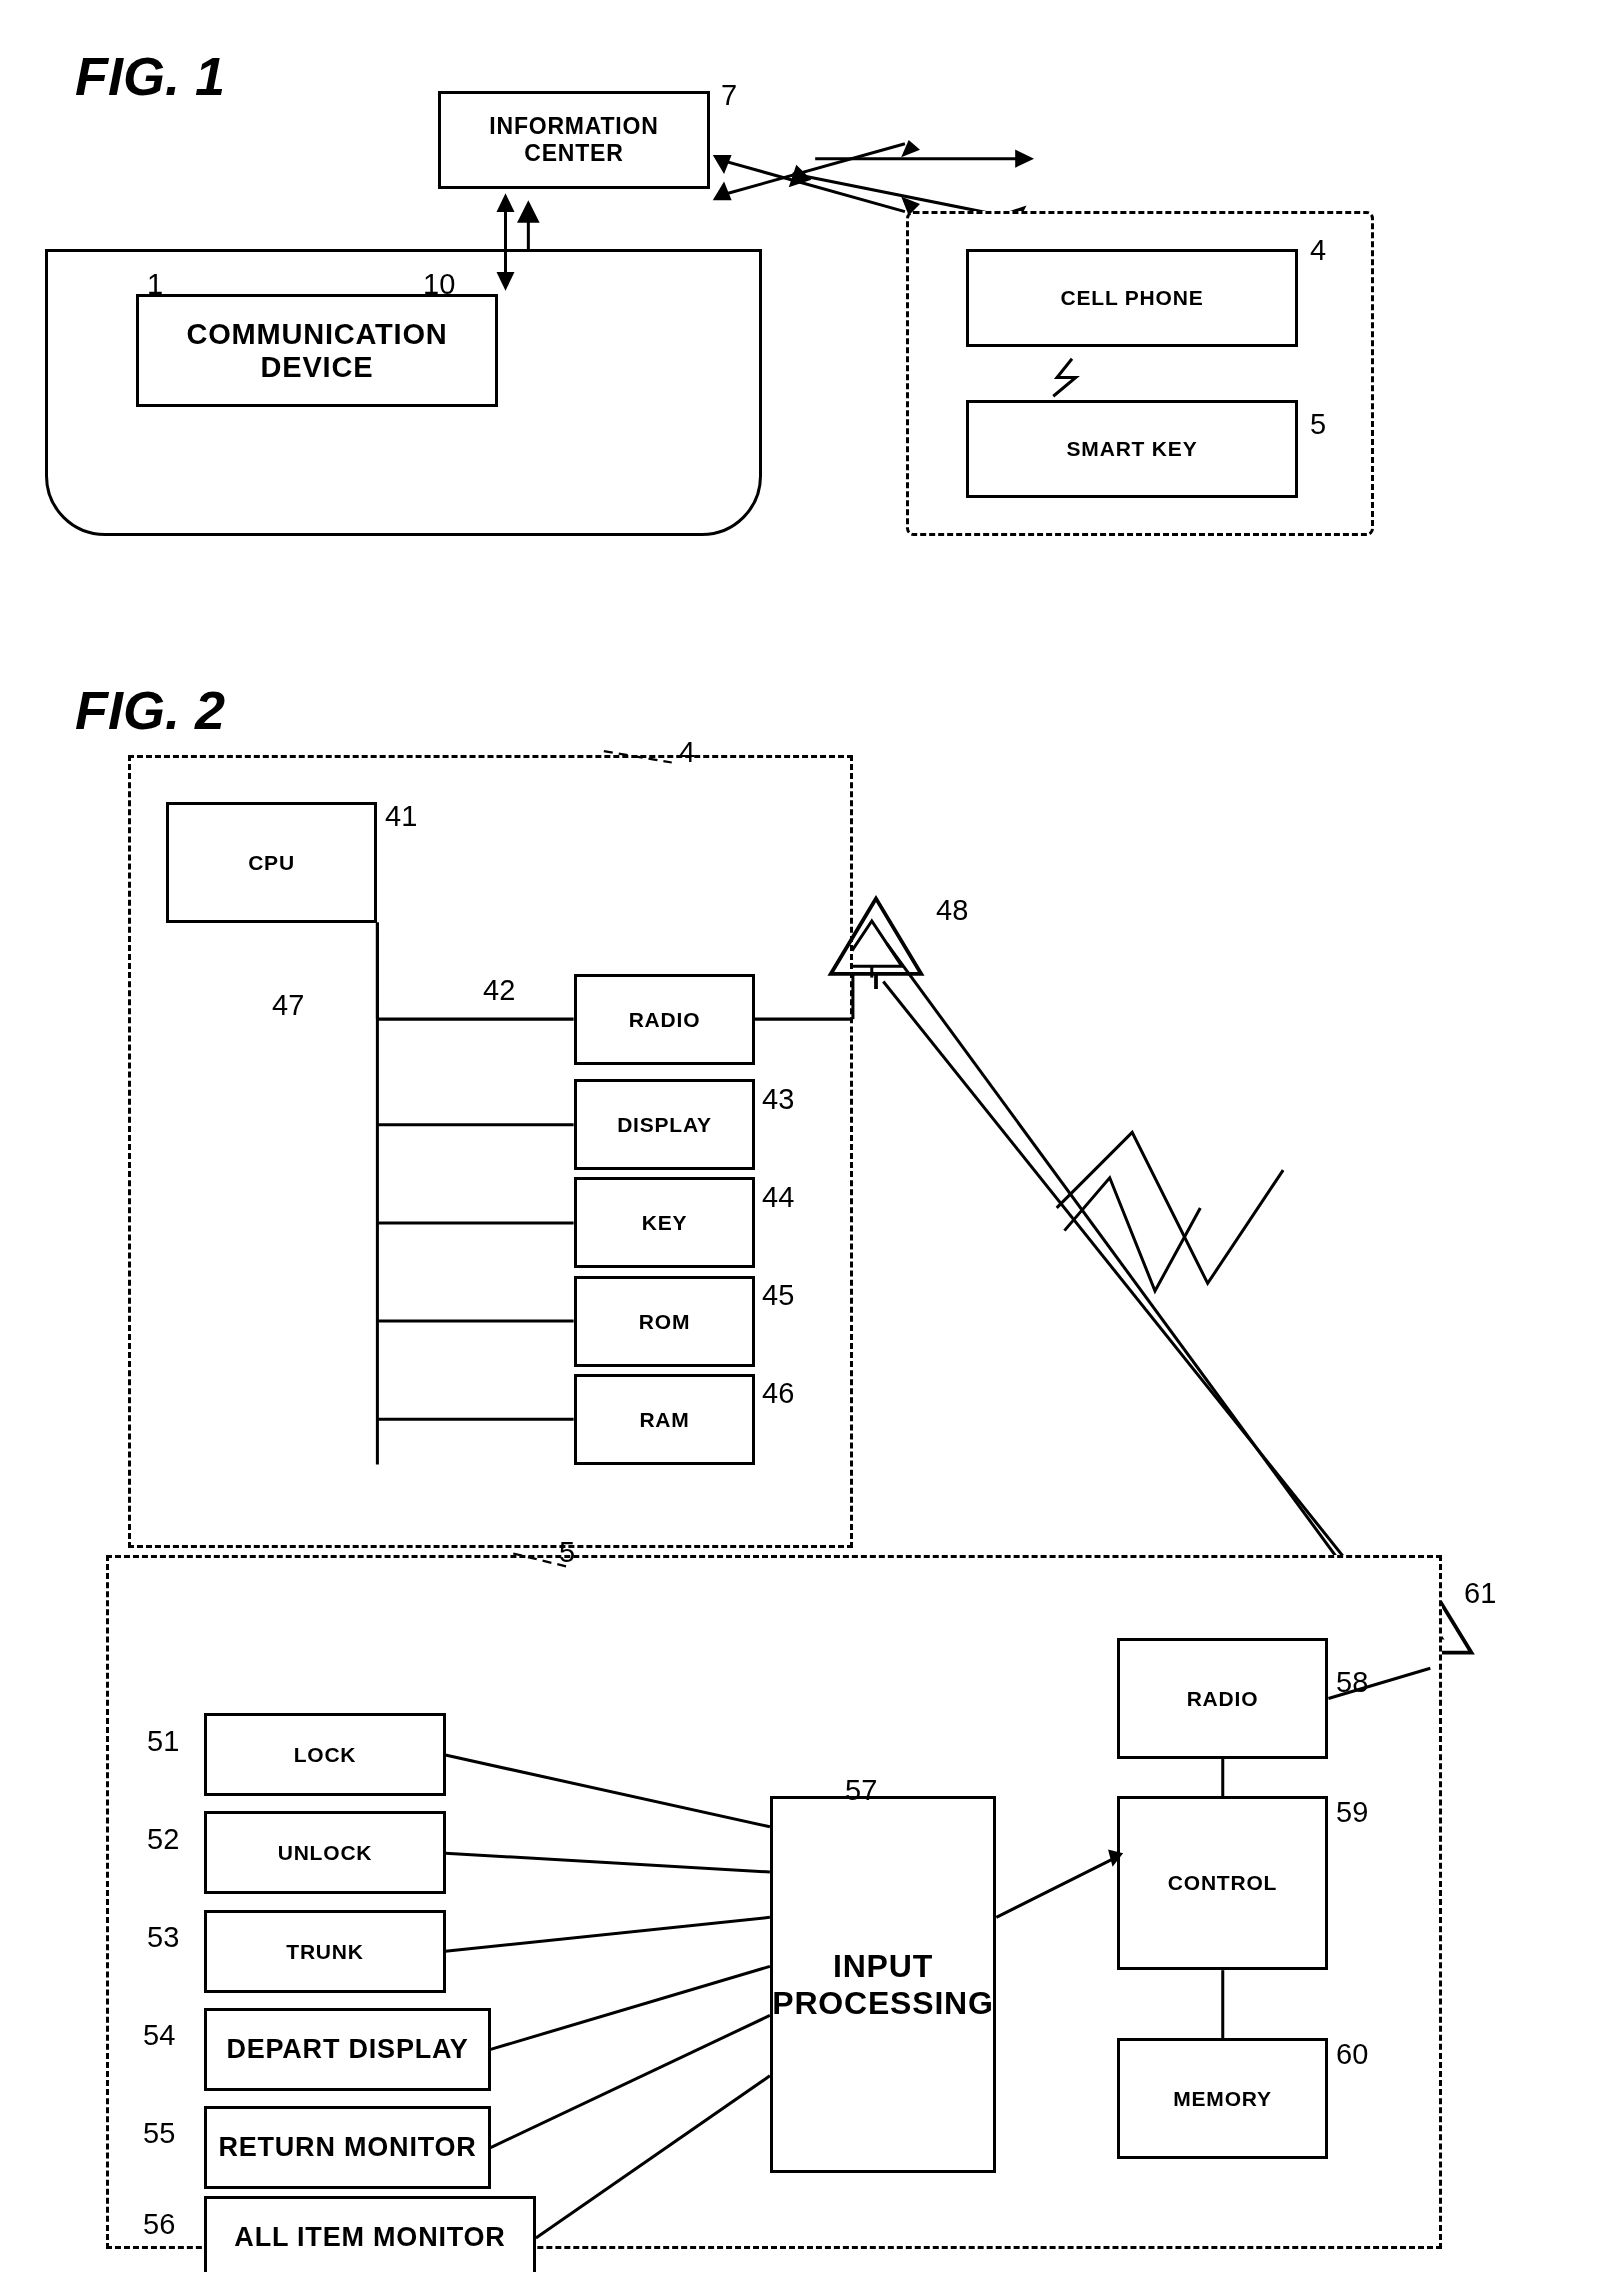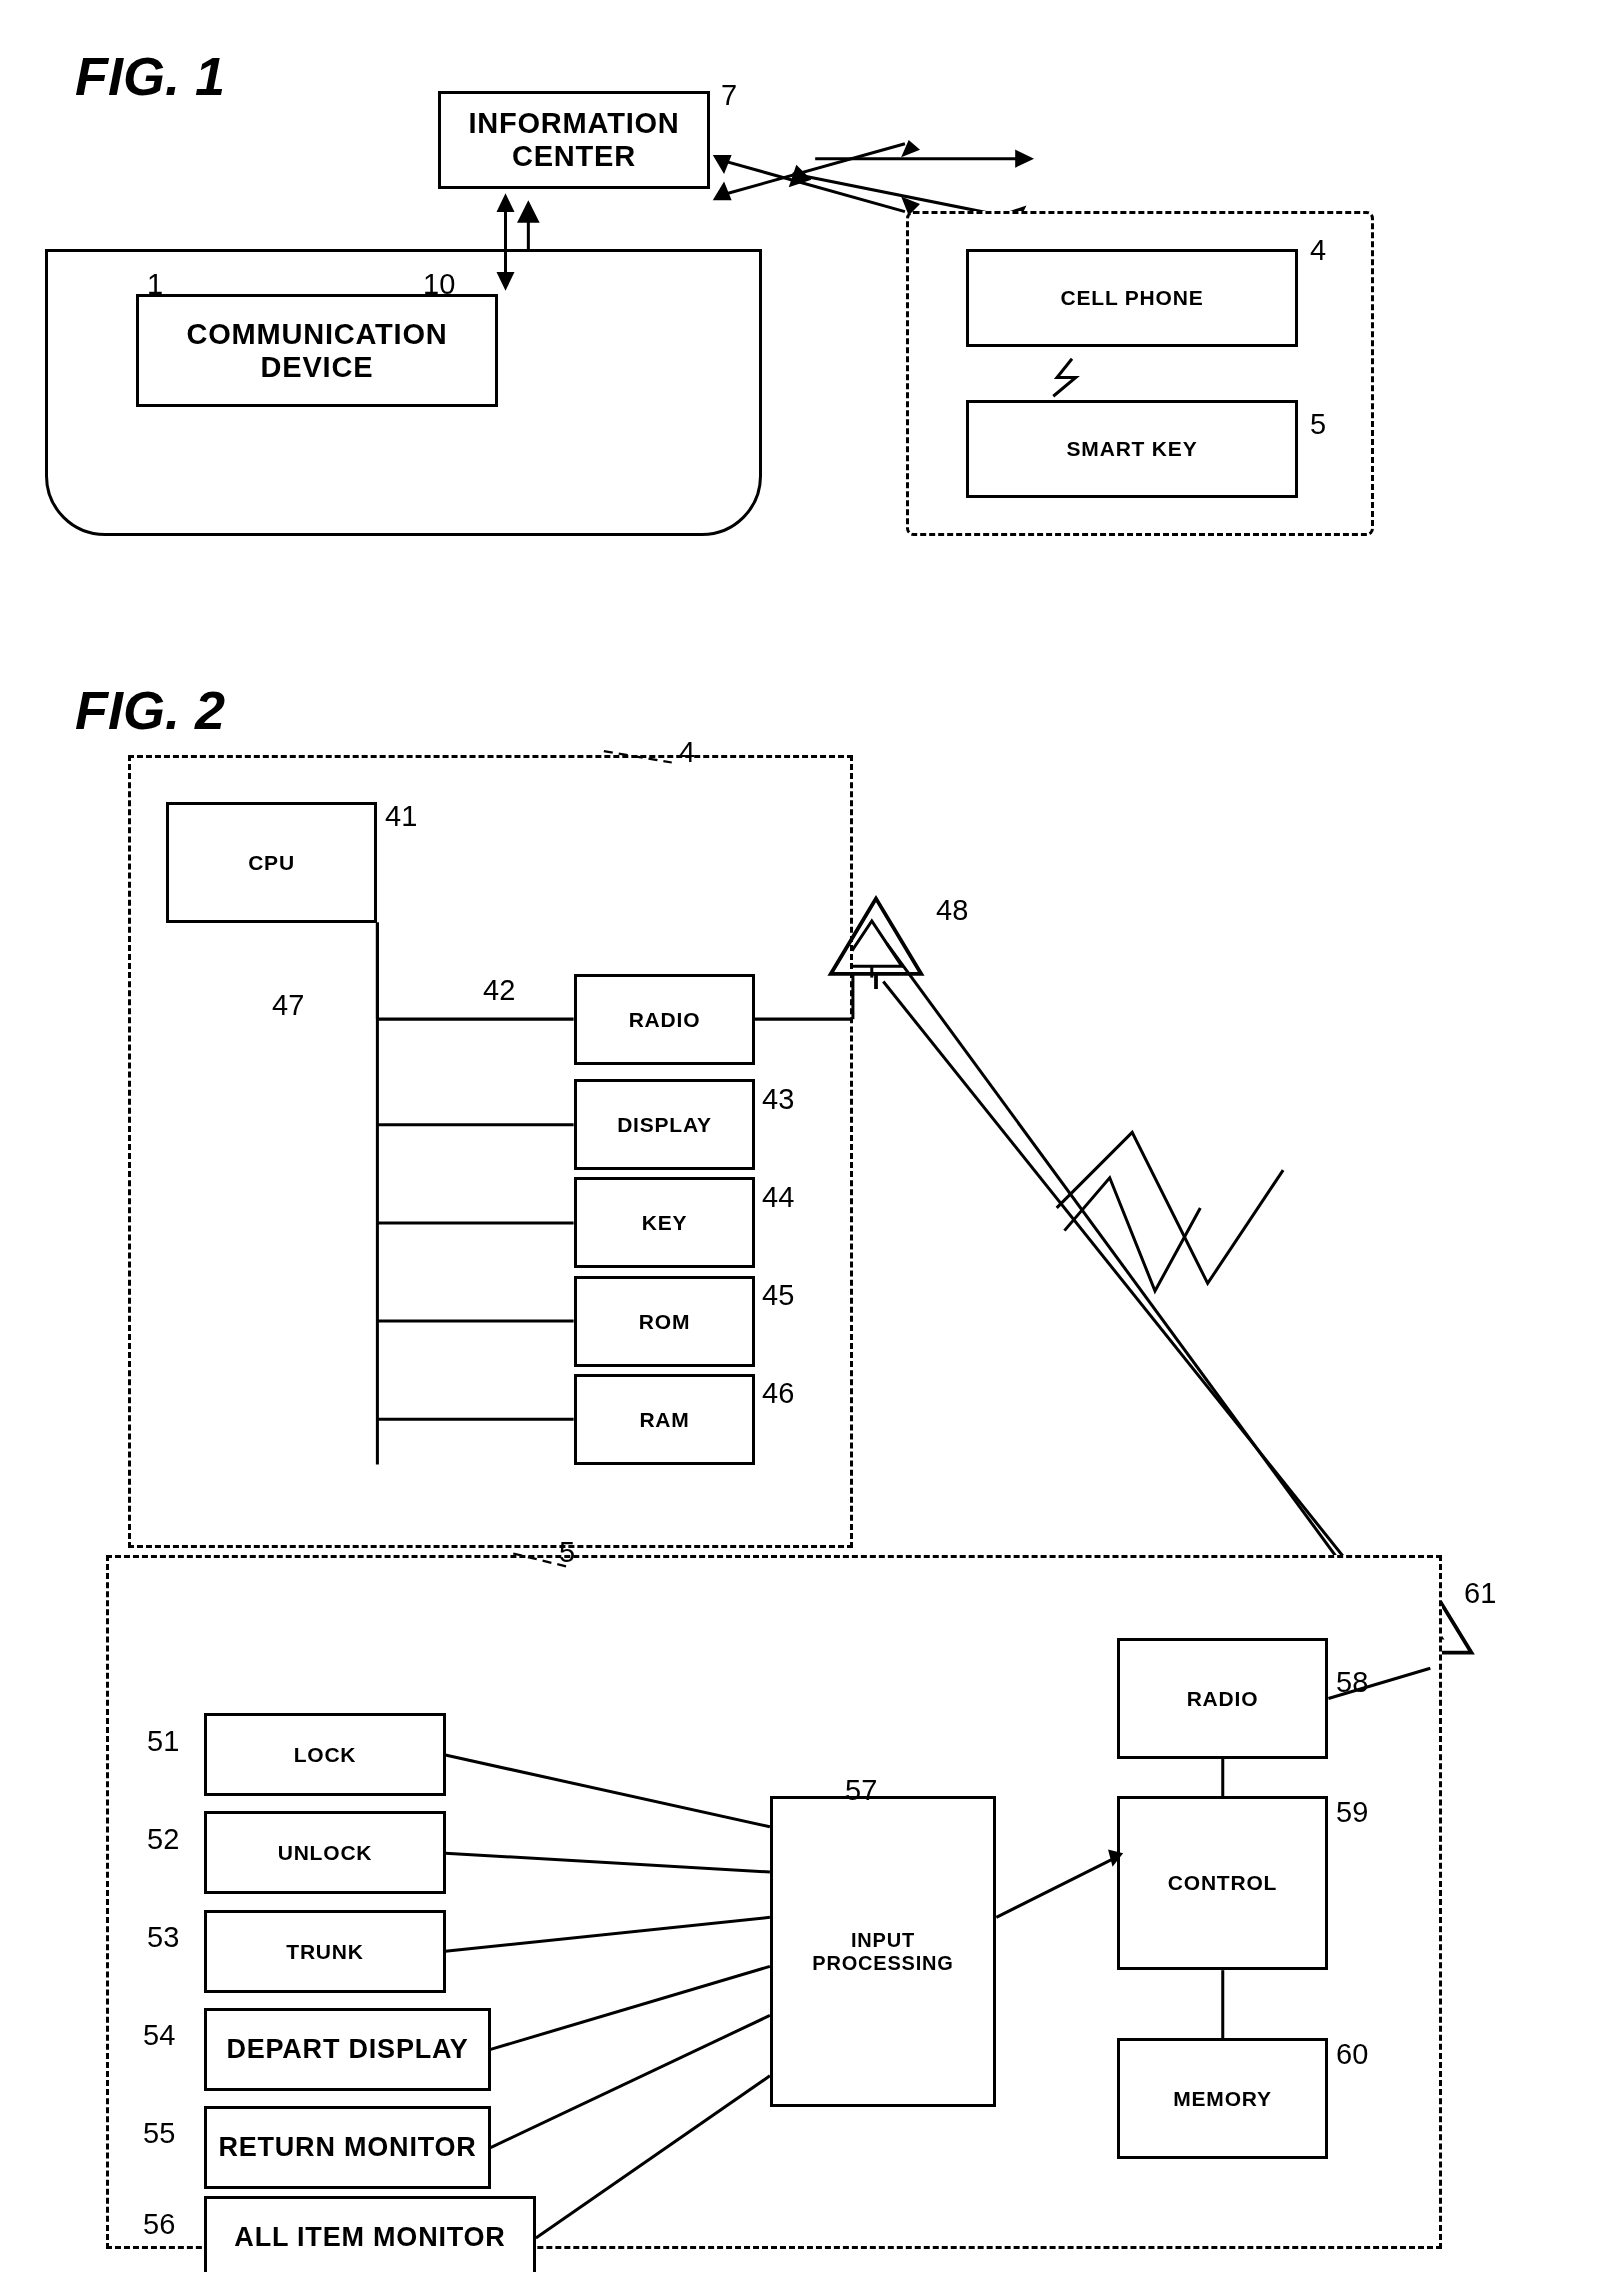--- a/index.html
+++ b/index.html
@@ -122,21 +122,21 @@
 
   <line x1="1630" y1="2620" x2="1630" y2="2750" stroke="#000" stroke-width="4"></line>
 
   <line x1="370" y1="1030" x2="580" y2="1030" stroke="#000" stroke-width="3" stroke-dasharray="10,8"></line>
 
   <line x1="370" y1="2070" x2="580" y2="2100" stroke="#000" stroke-width="3" stroke-dasharray="10,8"></line>
 </svg>
 
 <div class="fig-label" style="left:75px; top:45px;">FIG. 1</div>
 
-<div class="box" style="left:438px; top:91px; width:272px; height:98px; font-size:29px;">INFORMATION<br>CENTER</div>
+<div class="box" style="left:438px; top:91px; width:272px; height:98px; font-size:23px;">INFORMATION<br>CENTER</div>
 
 <div class="label-num" style="left:721px; top:79px;">7</div>
 
 <div style="position:absolute; left:45px; top:249px; width:717px; height:287px; border:3.8px solid #000; border-radius:0 0 60px 60px; background:#fff;"></div>
 
 <div class="box" style="left:136px; top:294px; width:362px; height:113px; font-size:29px;">COMMUNICATION<br>DEVICE</div>
 
 <div class="label-num" style="left:147px; top:268px;">1</div>
 
 <div class="label-num" style="left:423px; top:268px;">10</div>
@@ -235,21 +235,21 @@
 
 <div class="box" style="left:204px; top:2008px; width:287px; height:83px; font-size:27px;">DEPART DISPLAY</div>
 <div class="label-num" style="left:143px; top:2019px;">54</div>
 
 <div class="box" style="left:204px; top:2106px; width:287px; height:83px; font-size:27px;">RETURN MONITOR</div>
 <div class="label-num" style="left:143px; top:2117px;">55</div>
 
 <div class="box" style="left:204px; top:2196px; width:332px; height:83px; font-size:27px;">ALL ITEM MONITOR</div>
 <div class="label-num" style="left:143px; top:2208px;">56</div>
 
-<div class="box" style="left:770px; top:1796px; width:226px; height:311px; font-size:20px;">INPUT<br>PROCESSING</div>
+<div class="box" style="left:770px; top:1796px; width:226px; height:377px; font-size:32px;">INPUT<br>PROCESSING</div>
 
 <div class="label-num" style="left:845px; top:1774px;">57</div>
 
 <div class="box" style="left:1117px; top:1638px; width:211px; height:121px;">RADIO</div>
 <div class="label-num" style="left:1336px; top:1638px;margin-top:28px;">58</div>
 
 <div class="box" style="left:1117px; top:1796px; width:211px; height:174px;">CONTROL</div>
 <div class="label-num" style="left:1336px; top:1796px;">59</div>
 
 <div class="box" style="left:1117px; top:2038px; width:211px; height:121px;">MEMORY</div>

